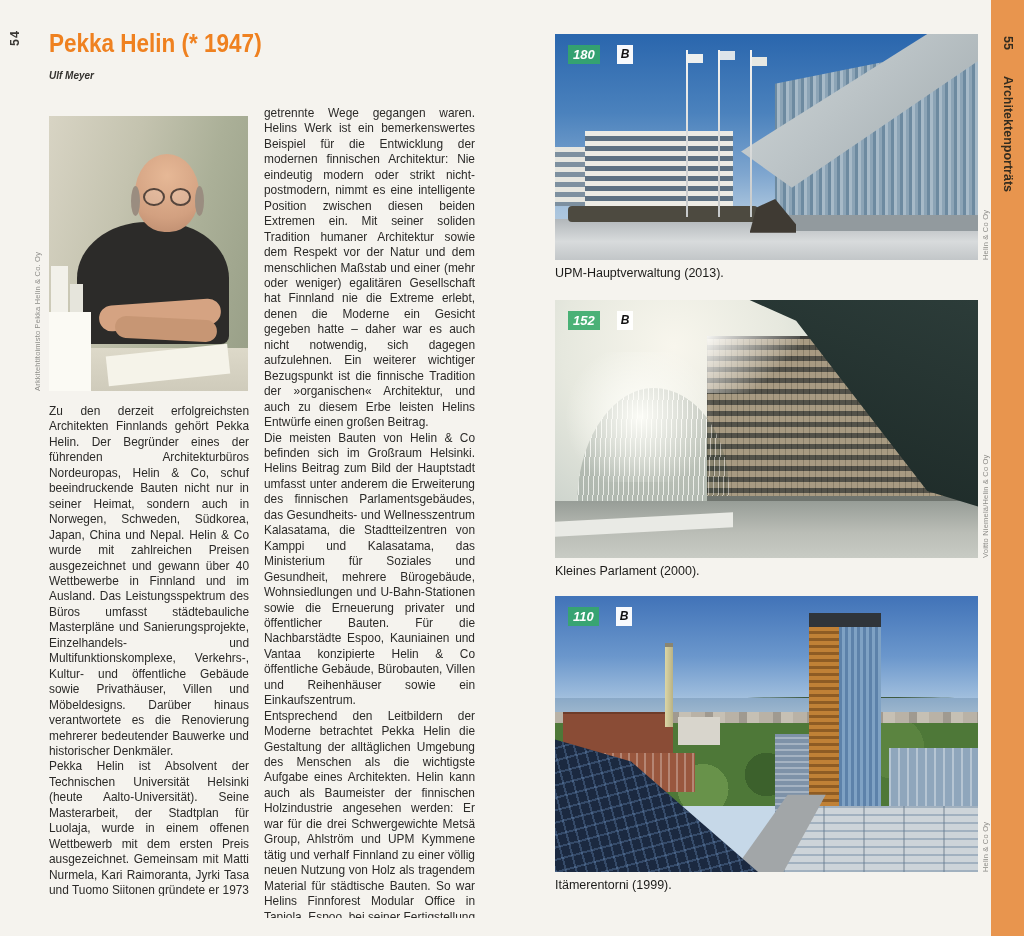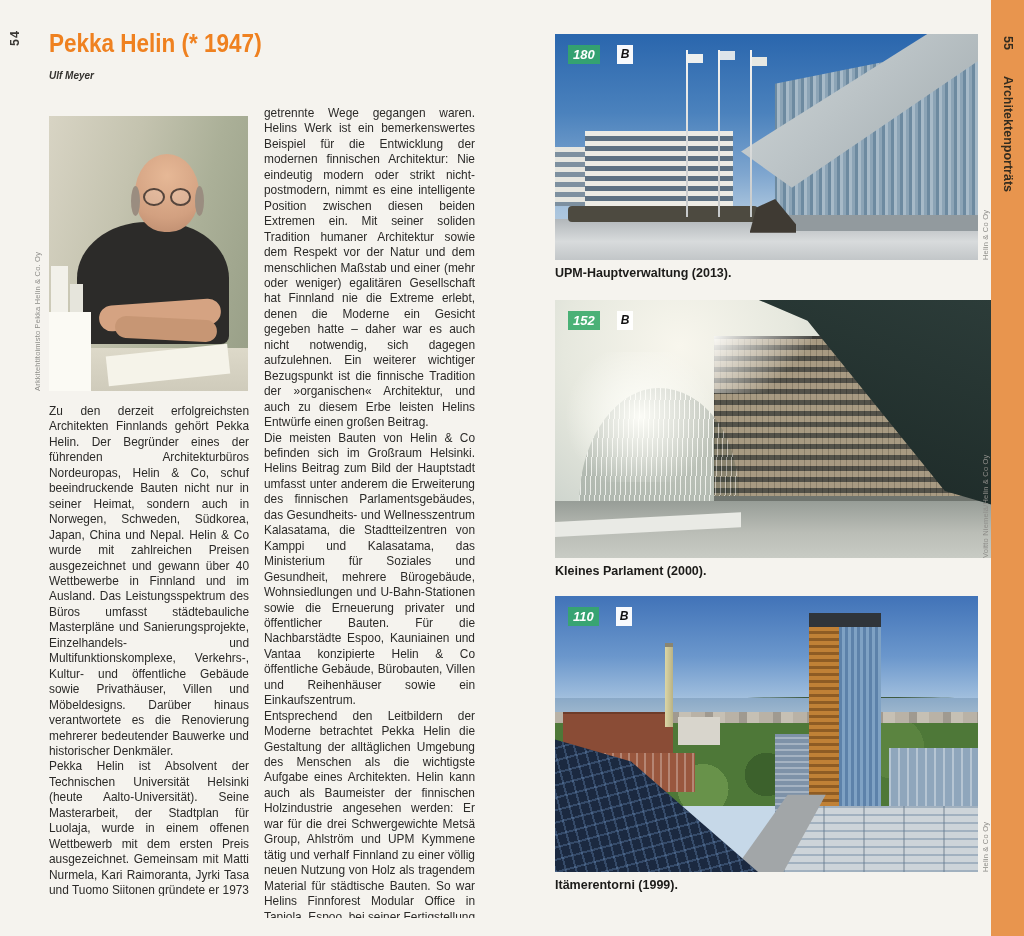--- a/index.html
+++ b/index.html
@@ -32,36 +32,36 @@
   .col p{margin:0;}
   #col1{left:49px;top:404px;width:200px;height:492px;}
   #col2{left:264px;top:106px;width:211px;height:812px;}
   .vert-credit{
     writing-mode:vertical-rl;transform:rotate(180deg);
     font-size:7.5px;color:#8e8d89;letter-spacing:.2px;width:11px;
     white-space:nowrap;
   }
   .caption{
     left:555px;width:423px;
-    font-size:12.5px;font-weight:bold;color:#1c1b19;
+    font-size:12.5px;font-weight:normal;color:#1c1b19;
   }
   
   .sidebar{left:991px;top:0;width:33px;height:936px;background:#e8954e;}
   .sidebar .vtext{
     writing-mode:vertical-rl;
     font-weight:bold;color:#342c1f;font-size:12.5px;white-space:nowrap;
   }
   .folio-right{position:absolute;top:36px;left:0;width:100%;display:flex;justify-content:center;}
   .sidebar-label{position:absolute;top:76px;left:0;width:100%;display:flex;justify-content:center;}
   
   .photo{position:absolute;overflow:hidden;background:#9aa;}
   .art{position:absolute;}
   #portrait{left:49px;top:116px;width:199px;height:275px;}
   #ph1{left:555px;top:34px;width:423px;height:226px;}
-  #ph2{left:555px;top:300px;width:423px;height:258px;padding-left:20px;}
+  #ph2{left:555px;top:300px;width:423px;height:258px;}
   #ph3{left:555px;top:596px;width:423px;height:276px;}
   .badge{position:absolute;left:13px;top:11px;display:flex;gap:17px;z-index:9;font-style:italic;}
   .badge-num{background:rgba(52,168,104,.88);color:#fff;font-size:13px;font-weight:bold;line-height:19px;padding:0 5px;}
   .badge-b{background:rgba(255,255,255,.96);color:#121212;font-size:12px;font-weight:bold;line-height:19px;padding:0 4px;}
   
   .pt-bg{inset:0;background:linear-gradient(105deg,#d8d4c4 0%,#c4c3af 35%,#abb098 65%,#979e86 100%);}
   .pt-block1{left:2px;top:150px;width:17px;height:125px;background:#f2f1ea;}
   .pt-block2{left:21px;top:168px;width:13px;height:107px;background:#e6e5dc;}
   .pt-block3{left:0;top:196px;width:42px;height:79px;background:#fbfaf4;}
   .pt-head{left:86px;top:38px;width:64px;height:78px;border-radius:50% 50% 46% 46%;

